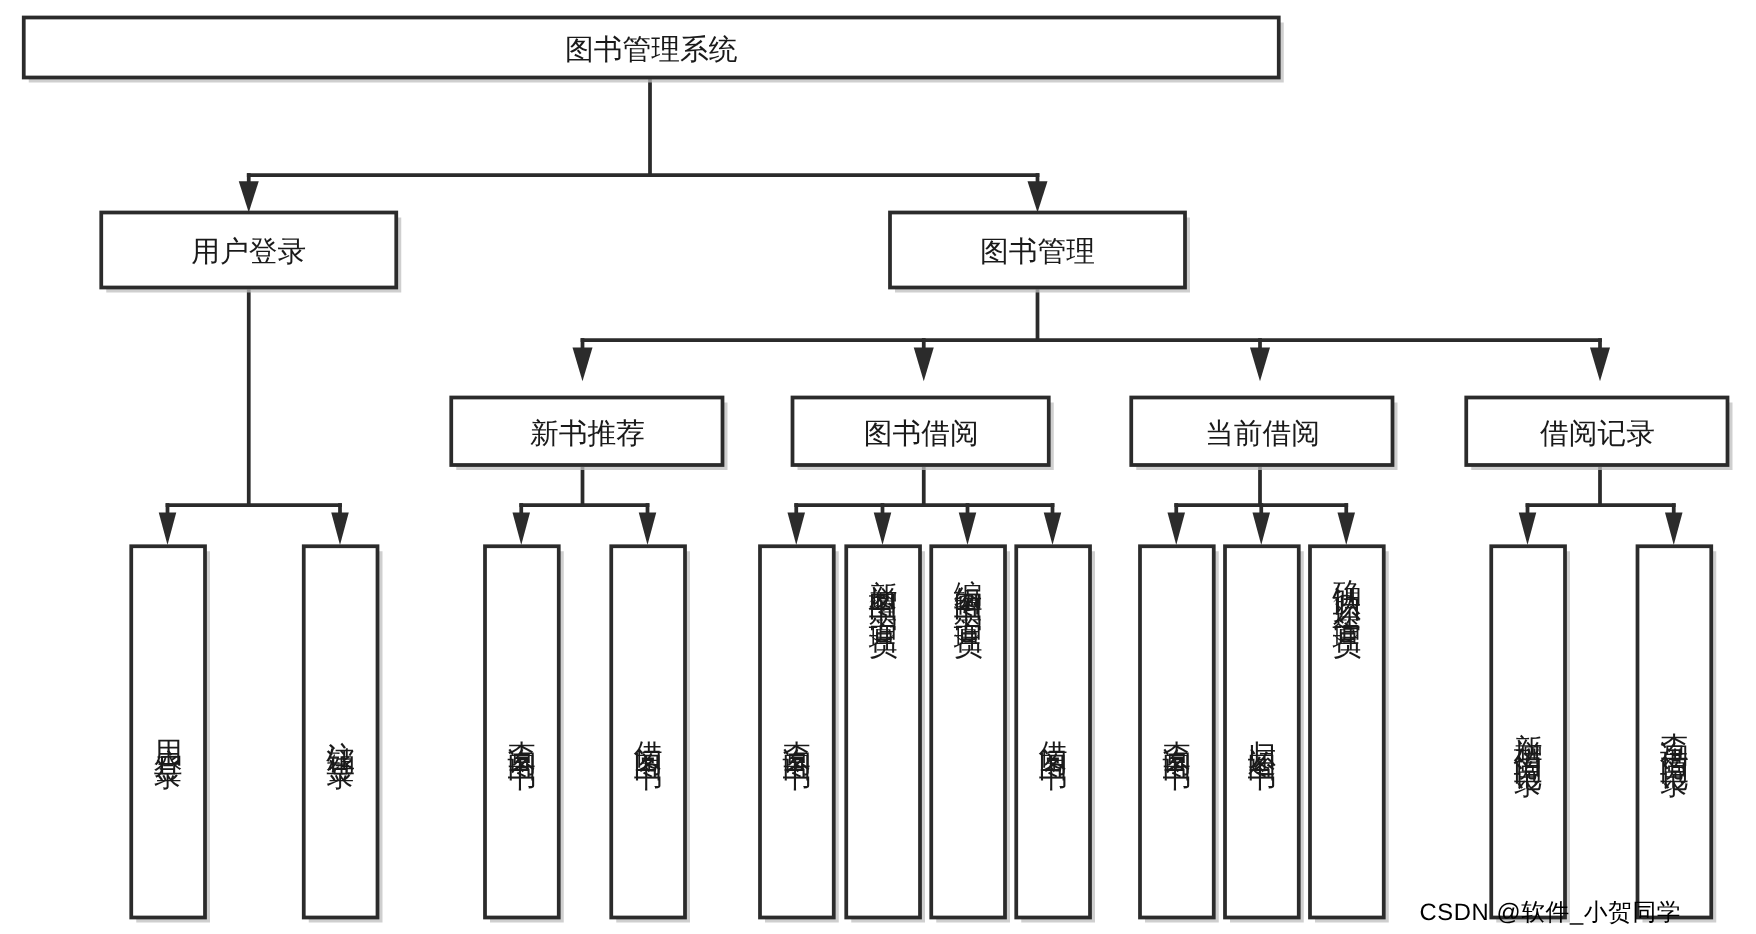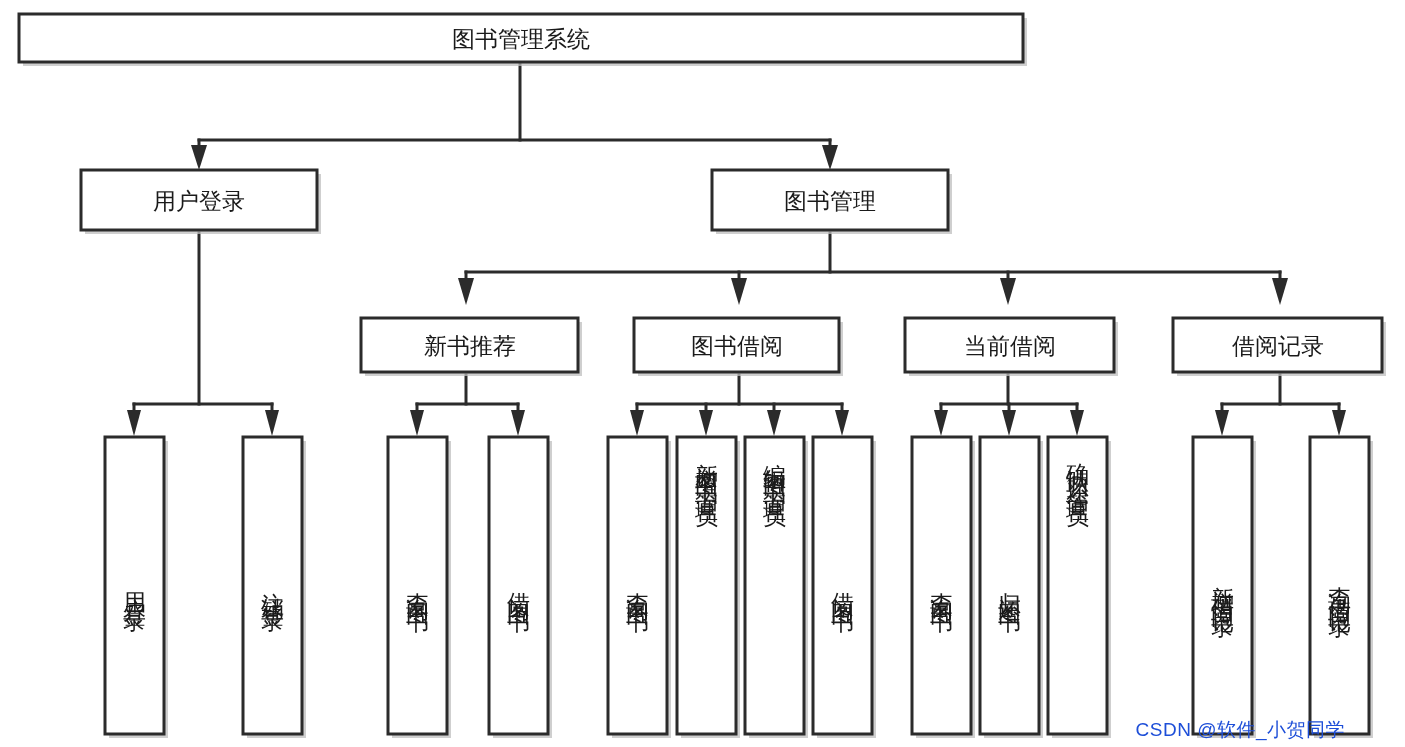--- a/index.html
+++ b/index.html
@@ -79,21 +79,21 @@
     color: #1a1a1a;
     white-space: nowrap;
     text-align: left;
   }
   .watermark {
     position: absolute;
     right: 8px;
     bottom: 4px;
     font-family: "Liberation Sans", "DejaVu Sans", sans-serif;
     font-size: 19px;
-    color: #1d4ed8;
+    color: #000000;
     letter-spacing: 0.5px;
     user-select: none;
     white-space: nowrap;
   }
 </style>
 </head>
 <body>
 
 <div id="diagram-root">
 

